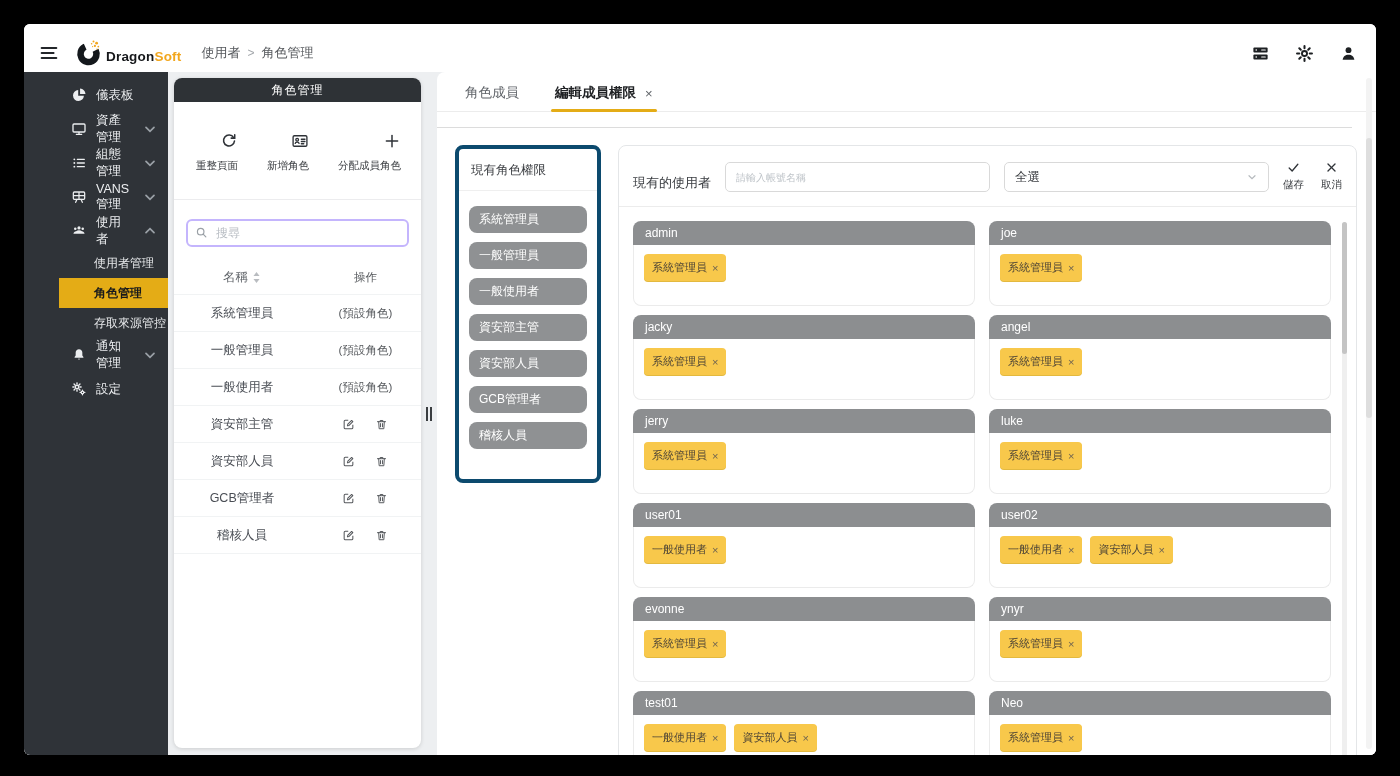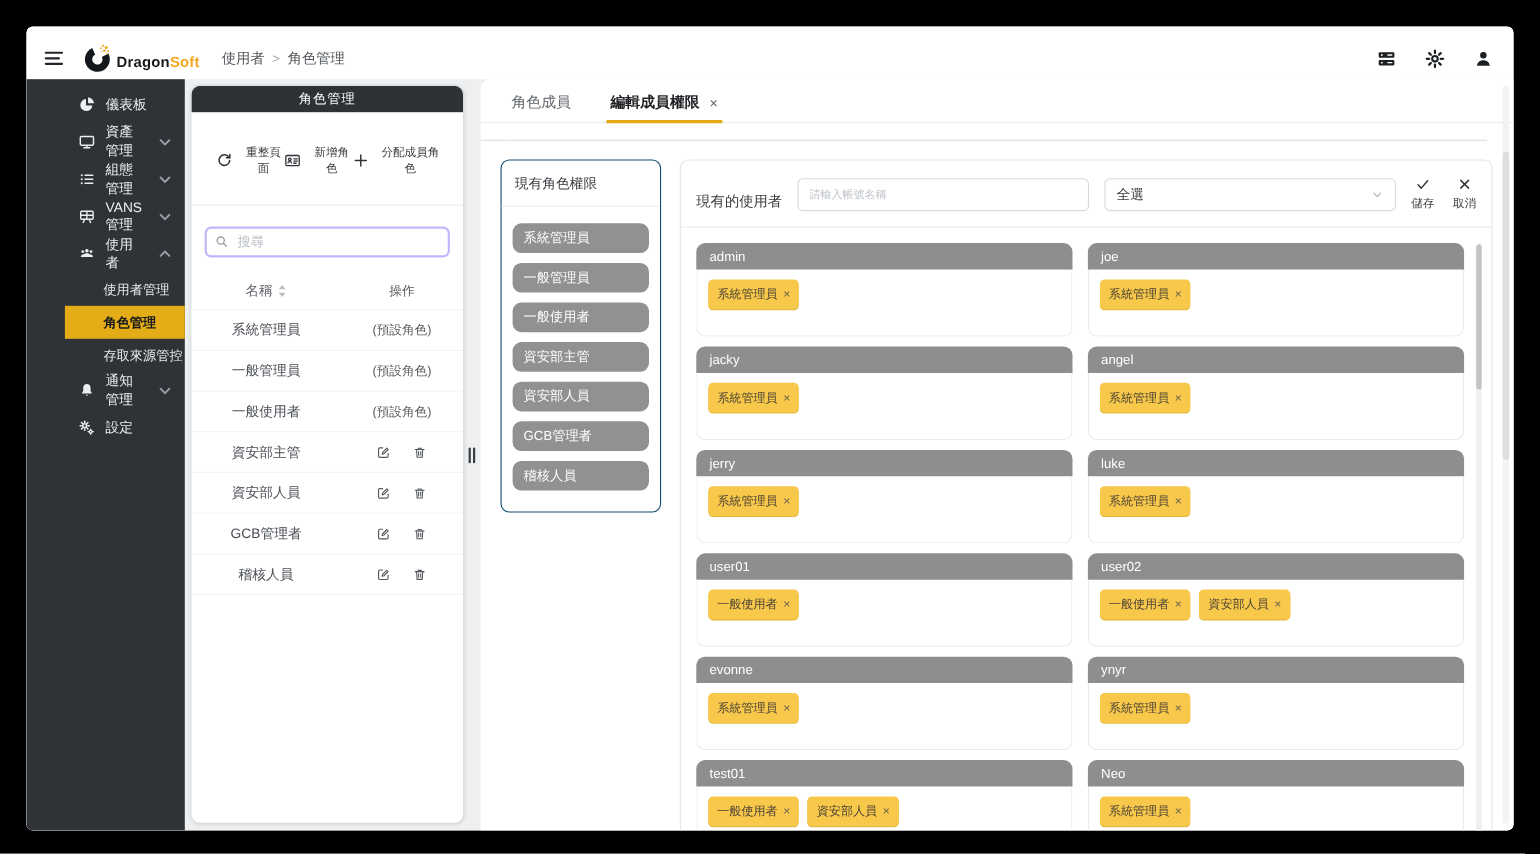--- a/index.html
+++ b/index.html
@@ -31,21 +31,21 @@
   .side-sub { height:30px; display:flex; align-items:center; padding-left:35px; font-size:12px; color:#e6e8ea; cursor:pointer; }
   .side-sub.active { background:#e4ac16; color:#17191c; font-weight:700; }
 
   
   .mid-wrap { flex:0 0 253px; padding:6px 0 7px 6px; }
   .mid-card { width:247px; height:100%; background:#fff; border-radius:8px;
               box-shadow:0 1px 4px rgba(0,0,0,.14); display:flex; flex-direction:column; overflow:hidden; }
   .mid-header { flex:0 0 24px; background:#2e3236; color:#fff; font-size:12px; display:flex;
                 align-items:center; justify-content:center; letter-spacing:1px; }
   .mid-actions { display:flex; justify-content:space-between; padding:30px 20px 26px 22px; border-bottom:1px solid #ececee; }
-  .m-act { display:flex; flex-direction:row; align-items:center; gap:9px; color:#2f3338; cursor:pointer; background:none; border:none; font-family:Liberation Serif, serif; }
+  .m-act { display:flex; flex-direction:column; align-items:flex-end; gap:9px; color:#2f3338; cursor:pointer; background:none; border:none; font-family:Liberation Serif, serif; }
   .m-act svg { width:18px; height:18px; }
   .m-act span { font-size:10.5px; color:#3a3d41; }
   .mid-search { margin:19px 12px 6px; position:relative; }
   .mid-search input { width:100%; height:28px; border:2px solid #c4b5fd; border-radius:6px;
                       padding:0 8px 0 28px; font-size:12px; color:#333; font-family:inherit; outline:none; }
   .mid-search input::placeholder { color:#b9bec4; }
   .mid-search svg { position:absolute; left:9px; top:7px; width:13px; height:13px; color:#9aa0a6; }
   .mid-table { font-size:12.5px; color:#4a4e55; margin-top:8px; }
   .mt-row { display:flex; align-items:center; height:37px; border-bottom:1px solid #f1f3f4; }
   .mt-head { color:#5f6368; height:34px; }
@@ -67,22 +67,22 @@
   .tab.active::after { content:""; position:absolute; left:-4px; right:-4px; bottom:-1px; height:3px;
                        background:#e4ac16; border-radius:2px; }
   .tab-close { font-weight:400; color:#5f6368; font-size:13px; cursor:pointer; }
 
   .instruction { display:flex; align-items:center; margin:15px 24px 4px 0; }
   .instr-line-l { width:26px; height:1px; background:#dcdcdc; }
   .instr-text { margin:0 12px 0 7px; font-size:13px; color:#3c4043; font-weight:600; }
   .instr-line-r { flex:1; height:1px; background:#dcdcdc; }
 
   .content { flex:1; display:flex; gap:17px; padding:13px 19px 0 18px; min-height:0; }
-  .roles-col { flex:0 0 146px; border:1px solid #0c4a6e; border-radius:8px; align-self:flex-start;
-               padding-bottom:10px; background:#fff; }
+  .roles-col { flex:0 0 146px; border:4px solid #0c4a6e; border-radius:8px; align-self:flex-start;
+               padding-bottom:21px; background:#fff; }
   .roles-col-title { padding:13px 12px 11px; font-size:12.5px; color:#3a3d41; border-bottom:1px solid #efefef; margin-bottom:15px; }
   .chip { margin:0 10px 9px; height:27px; background:#8f9193; color:#fff; border-radius:8px;
           display:flex; align-items:center; padding-left:10px; font-size:12px; cursor:grab; }
 
   .users-box { flex:1; border:1px solid #e4e6e8; border-radius:8px; min-width:0; position:relative; height:640px; }
   .users-head { display:flex; align-items:flex-end; padding:15px 14px 14px; gap:14px; }
   .users-label { font-size:13px; color:#3a3d41; white-space:nowrap; }
   .users-input { width:265px; height:30px; border:1px solid #d9d9d9; border-radius:5px; padding:0 10px;
                  font-size:10px; color:#333; font-family:inherit; outline:none; }
   .users-input::placeholder { color:#bfc4c9; }

